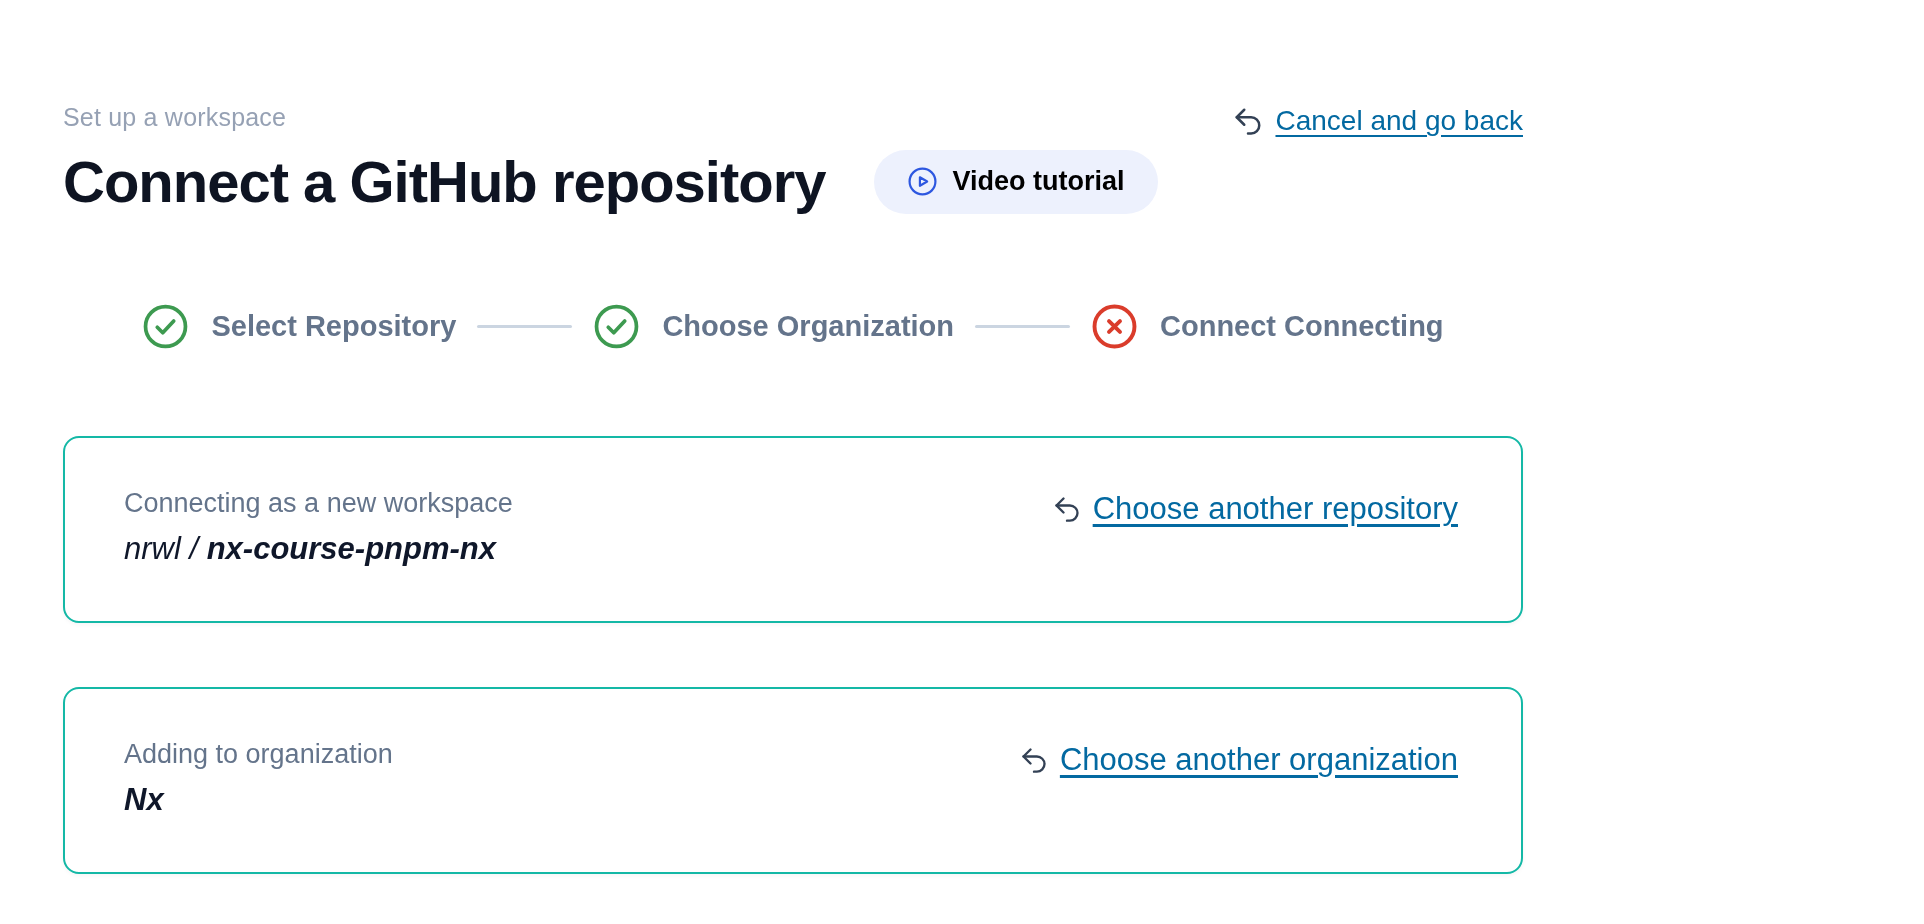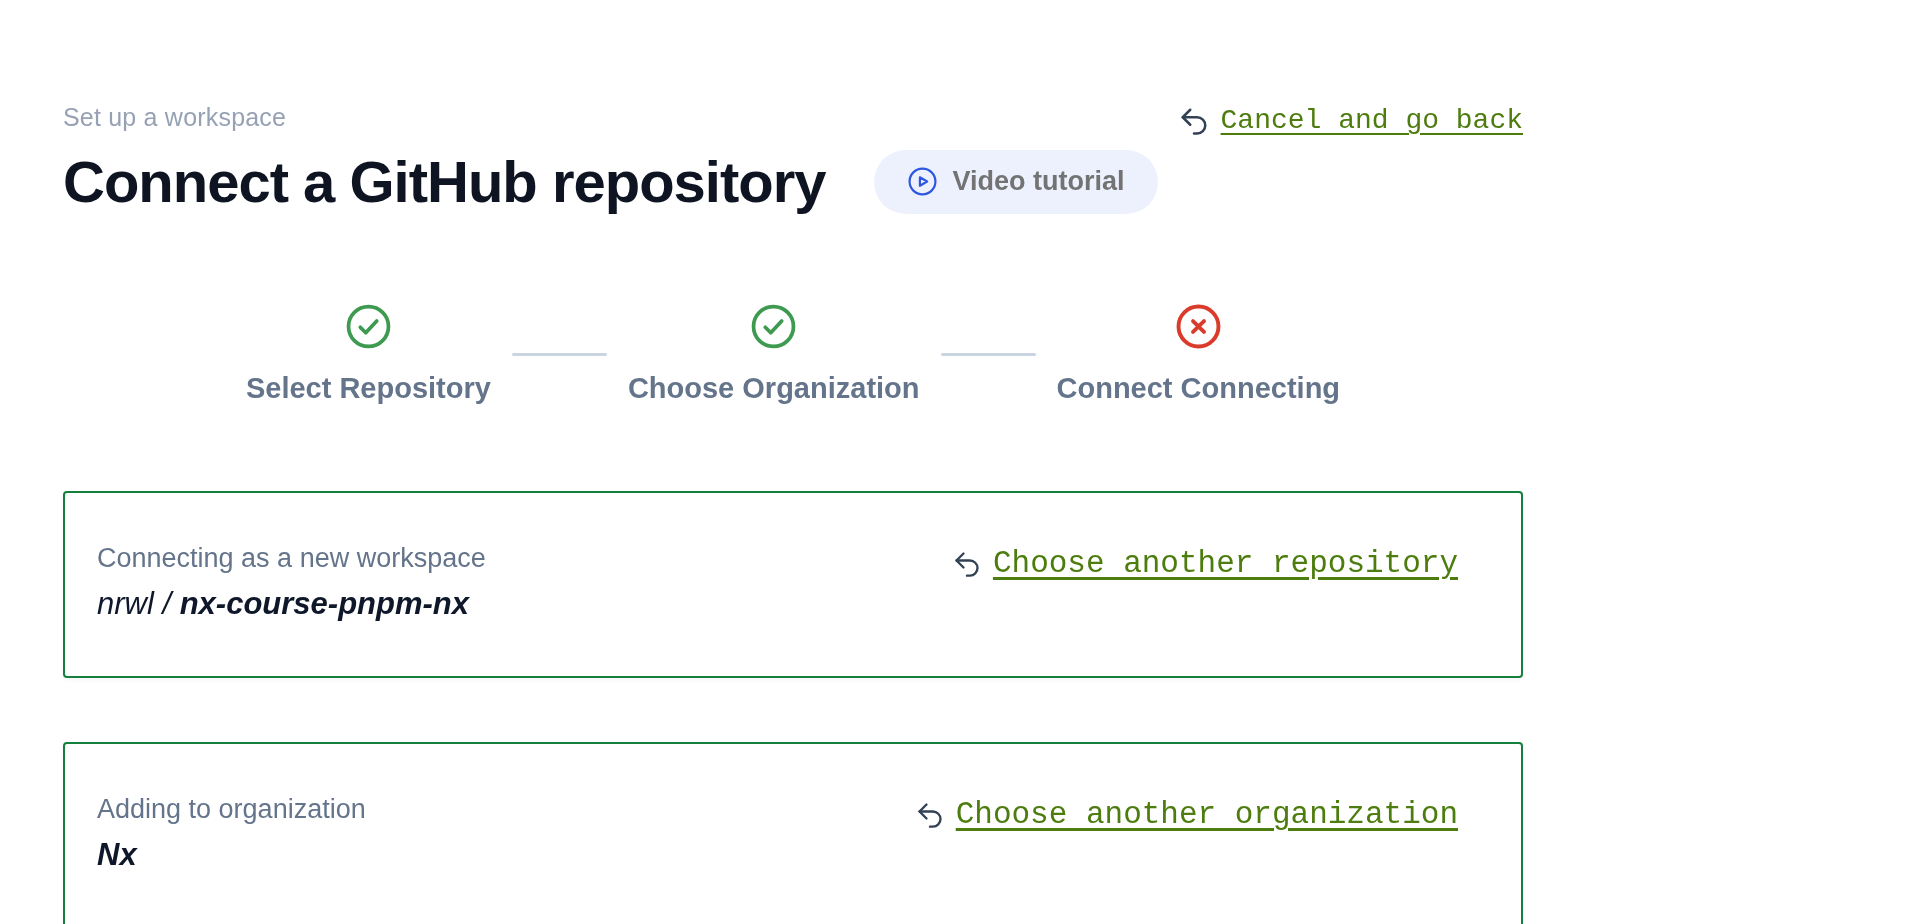--- a/index.html
+++ b/index.html
@@ -45,74 +45,72 @@
     height: 64px;
     padding: 0 33px;
     border-radius: 32px;
     background: #edf1fd;
     border: none;
     cursor: pointer;
   }
   .video-pill .pill-label {
     font-size: 27px;
     font-weight: 700;
-    color: #737373;
+    color: #000000;
   }
   .icon { display: inline-flex; flex: none; }
 
   .text-link {
     display: inline-flex;
     align-items: center;
     gap: 12px;
-    color: #4d7c0f;
+    color: #0369a1;
     font-size: 28px;
     font-weight: 500;
     cursor: pointer;
     text-decoration: none;
     white-space: nowrap;
-    font-family: Liberation Mono, monospace;
   }
   .text-link .link-label { text-decoration: underline; text-underline-offset: 5px; }
   .cancel-link { margin-top: 2px; }
 
   
   .stepper {
     margin-top: 88px;
     display: flex;
     align-items: center;
     justify-content: center;
     gap: 21px;
   }
   .step {
     display: flex;
     align-items: center;
     gap: 22px;
-    flex-direction: column;
   }
   .step-label {
     font-size: 29px;
     font-weight: 600;
     color: #64748b;
     white-space: nowrap;
   }
   .connector {
     width: 95px;
     height: 3px;
     border-radius: 2px;
     background: #cbd5e1;
   }
 
   
   .cards { margin-top: 86px; display: flex; flex-direction: column; gap: 64px; }
   .card {
     background: #ffffff;
-    border: 2px solid #15803d;
-    border-radius: 4px;
+    border: 2px solid #14b8a6;
+    border-radius: 16px;
     box-shadow: 0 2px 4px rgba(15, 23, 42, 0.04);
-    padding: 50px 63px 54px 32px;
+    padding: 50px 63px 54px 59px;
     min-height: 187px;
     display: flex;
     justify-content: space-between;
     align-items: flex-start;
   }
   .card-label {
     font-size: 27px;
     color: #64748b;
   }
   .card-value {

